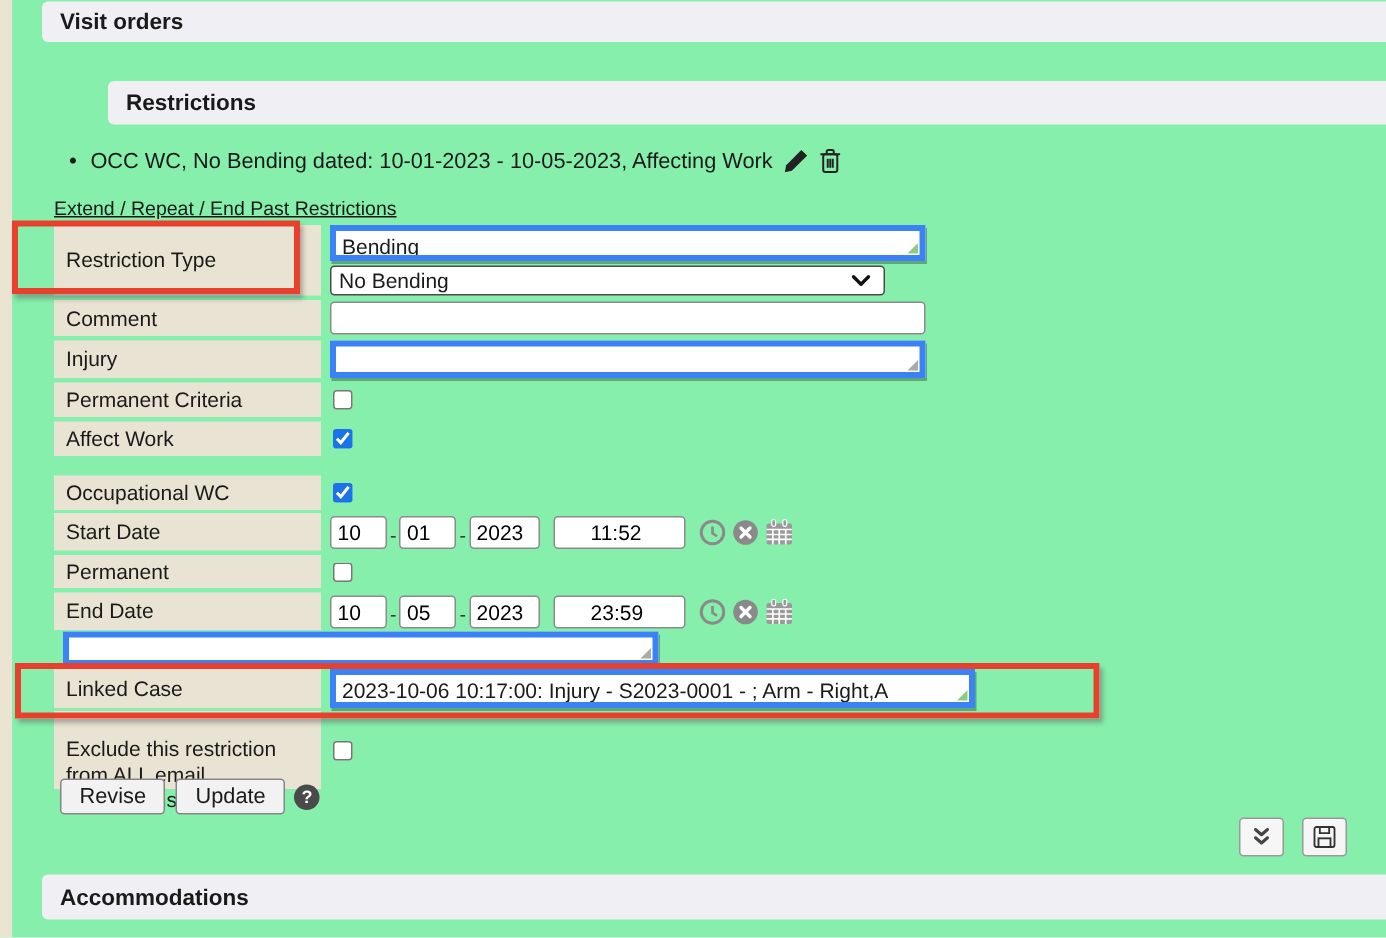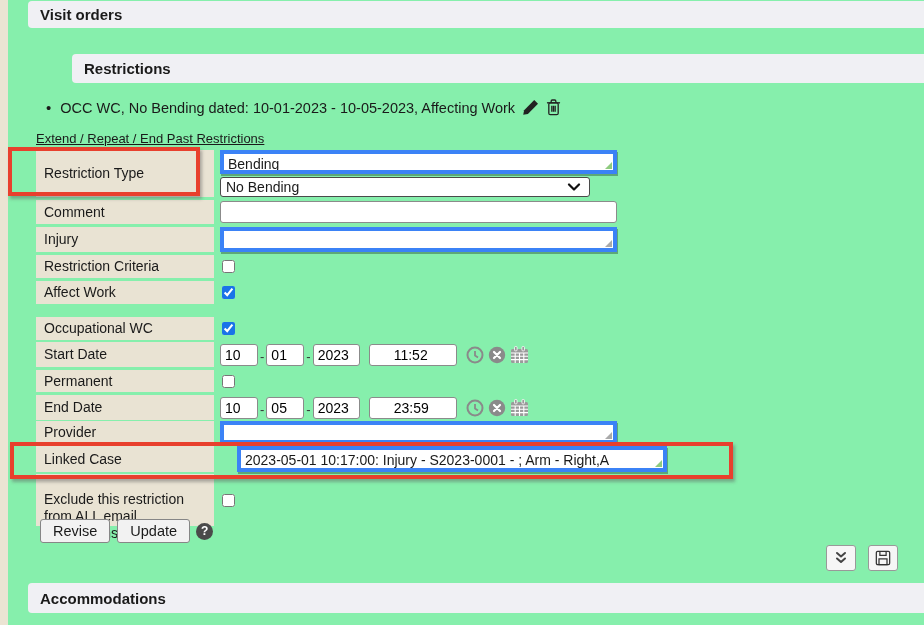--- a/index.html
+++ b/index.html
@@ -32,21 +32,21 @@
   .r-rt { height:47px; margin-bottom:3px; }
   .r-comment { height:24px; margin-bottom:3px; }
   .r-problem { height:25px; margin-bottom:3px; }
   .r-disability { height:23px; margin-bottom:3px; }
   .r-affect { height:23px; margin-bottom:13px; }
   .r-occwc { height:23px; margin-bottom:2px; }
   .r-start { height:25px; margin-bottom:3px; }
   .r-permanent { height:22px; margin-bottom:3px; }
   .r-end { height:25px; margin-bottom:1px; }
   .r-provider { height:23px; margin-bottom:2px; }
-  .r-linked { height:26px; margin-bottom:2px;gap:17px; }
+  .r-linked { height:26px; margin-bottom:2px; }
   .r-exclude { height:52px; }
 
   .stack { display:flex; flex-direction:column; justify-content:space-between; height:100%; width:100%; }
 
   .textarea-like { position:relative; width:397px; height:24px; border:4px solid #3b82f6; background:#fff;
                    box-shadow:1px 2px 0 rgba(0,0,0,0.30); font-size:14px; line-height:18px;
                    padding:1px 4px; white-space:nowrap; overflow:hidden; }
   .textarea-like.small { height:100%; }
   .resize-handle { position:absolute; right:1px; bottom:1px; width:0; height:0;
                    border-left:7px solid transparent; }
@@ -154,21 +154,21 @@
       <div class="label-cell">Injury</div>
       <div class="field-cell">
         <div class="textarea-like small">
           <span></span>
           <span class="resize-handle resize-gray"></span>
         </div>
       </div>
     </div>
 
     <div class="row r-disability">
-      <div class="label-cell">Restriction Criteria</div>
+      <div class="label-cell">Permanent Criteria</div>
       <div class="field-cell">
         <input type="checkbox" style="">
       </div>
     </div>
 
     <div class="row r-affect">
       <div class="label-cell">Affect Work</div>
       <div class="field-cell">
         <input type="checkbox" checked="" style="">
       </div>
@@ -250,35 +250,34 @@
                 <rect x="4.5" y="0.5" width="2.6" height="4.4" rx="1" fill="#9a9a9a" stroke="#fff" stroke-width="0.8"></rect>
                 <rect x="11.9" y="0.5" width="2.6" height="4.4" rx="1" fill="#9a9a9a" stroke="#fff" stroke-width="0.8"></rect>
                 <path d="M1 7 h17 M1 10.3 h17 M1 13.6 h17 M5.2 7 v10 M9.5 7 v10 M13.8 7 v10" stroke="#fff" stroke-width="1.1"></path>
               </svg>
           </span>
         </span>
       </div>
     </div>
 
     <div class="row r-provider">
-      <div class="label-cell">Provider</div>
       <div class="field-cell">
         <div class="textarea-like small">
           <span></span>
           <span class="resize-handle resize-gray"></span>
         </div>
       </div>
     </div>
 
     <div class="row r-linked">
       <div class="annotation annot-linked"></div>
       <div class="label-cell">Linked Case</div>
       <div class="field-cell">
         <div class="textarea-like small linked-input">
-          <span>2023-05-01 10:17:00: Injury - S2023-0001 - ; Arm - Right,A</span>
+          <span>2023-10-06 10:17:00: Injury - S2023-0001 - ; Arm - Right,A</span>
           <span class="resize-handle resize-green"></span>
         </div>
       </div>
     </div>
 
     <div class="row r-exclude">
       <div class="label-cell top">Exclude this restriction from ALL email notifications</div>
       <div class="field-cell">
         <input type="checkbox" style="">
       </div>

